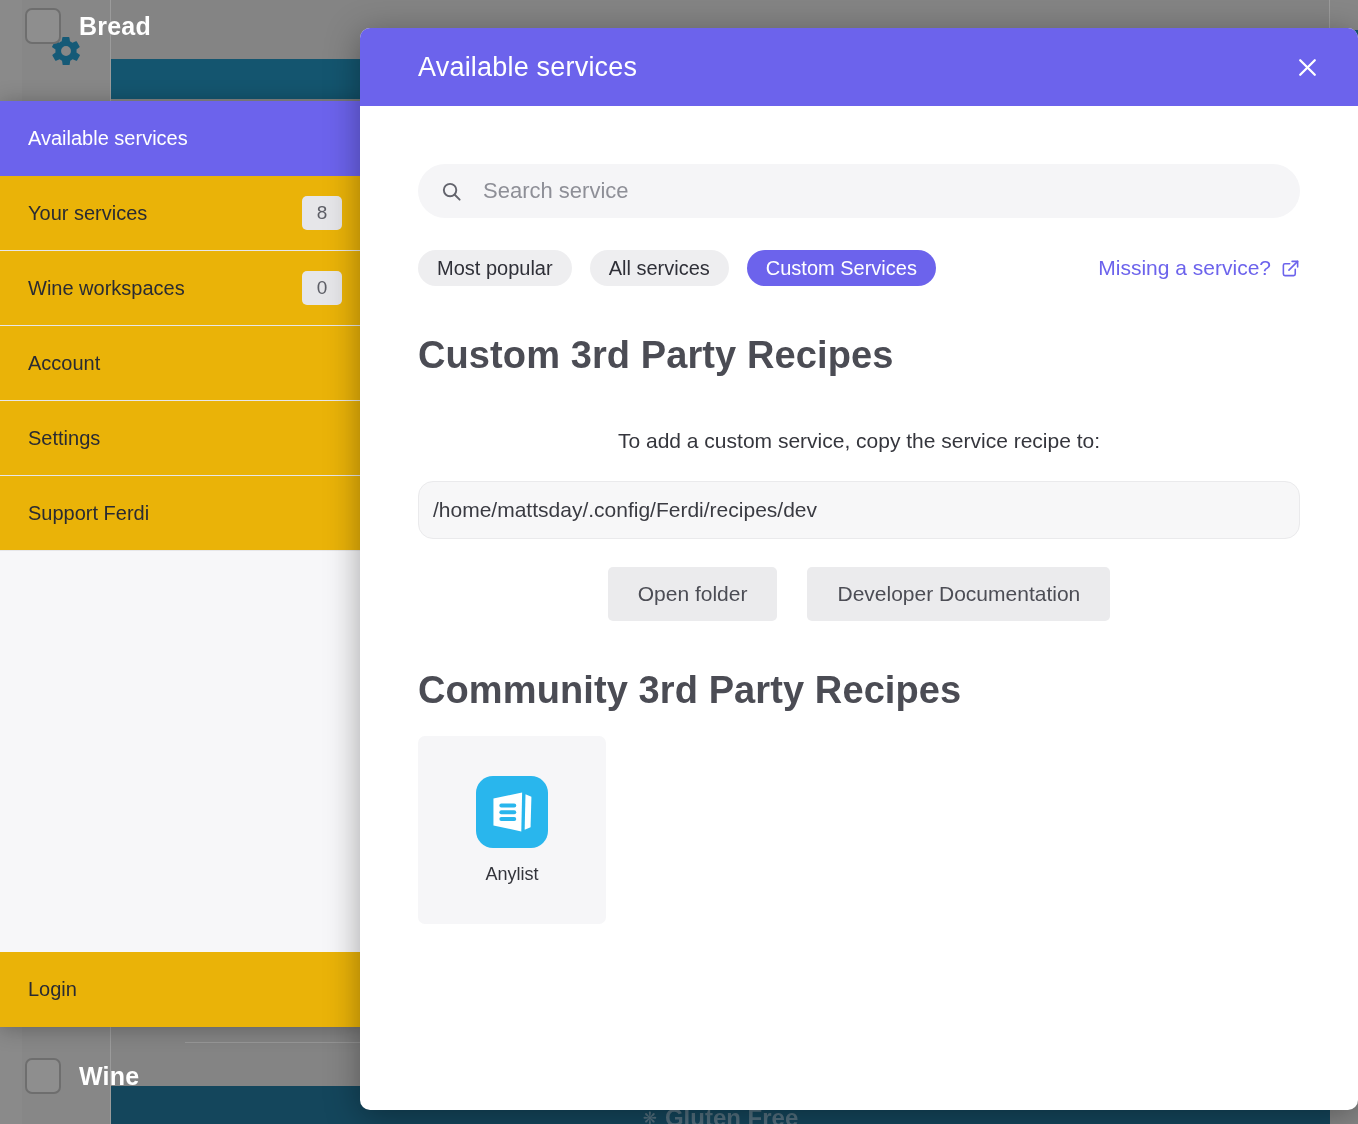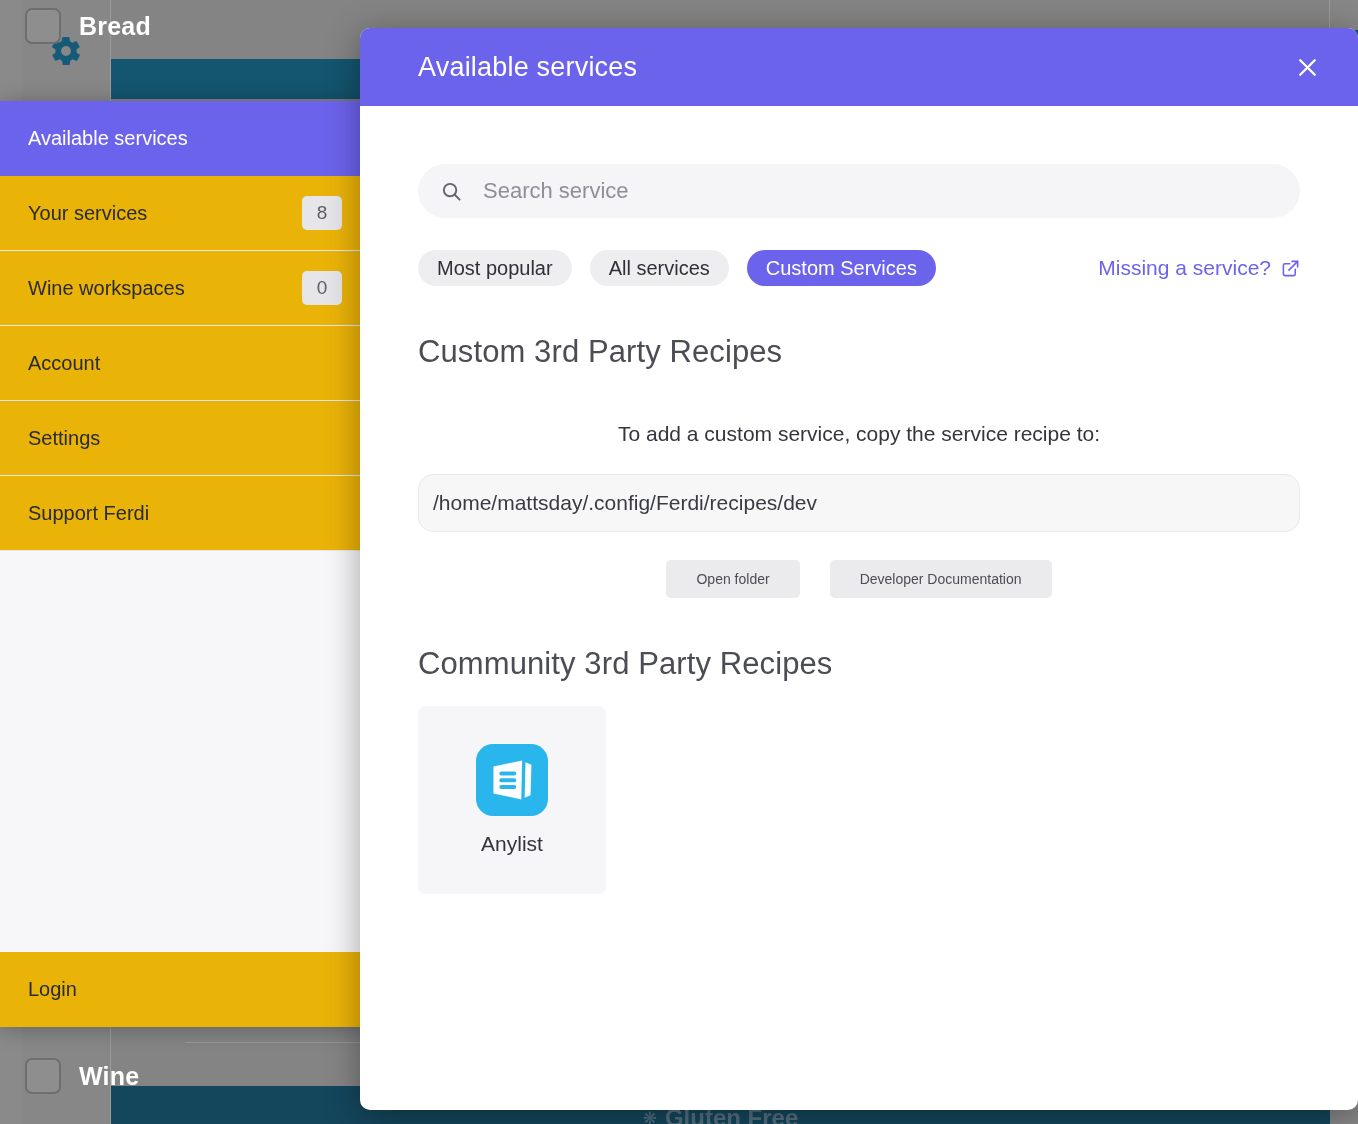--- a/index.html
+++ b/index.html
@@ -272,22 +272,22 @@
     font-size: 21px;
     text-decoration: none;
     display: flex;
     align-items: center;
     cursor: pointer;
   }
   #missing-link .ext-icon { margin-left: 10px; display: flex; align-items: center; }
 
   
   .section-heading {
-    font-size: 31px;
-    font-weight: normal;
+    font-size: 38px;
+    font-weight: bold;
     color: #4b4c54;
     margin: 48px 0 0 0;
     letter-spacing: 0.1px;
   }
 
   #custom-help {
     text-align: center;
     font-size: 21px;
     color: #35363d;
     margin-top: 52px;
@@ -311,23 +311,23 @@
   #custom-buttons {
     margin-top: 28px;
     display: flex;
     justify-content: center;
     gap: 30px;
   }
   .gray-button {
     background: #ebebed;
     border: none;
     border-radius: 5px;
-    height: 38px;
+    height: 54px;
     padding: 0 30px;
-    font-size: 14px;
+    font-size: 21px;
     color: #4c4d55;
     font-family: "Liberation Sans", sans-serif;
     cursor: pointer;
   }
 
   
   #community-grid {
     margin-top: 24px;
     display: flex;
     flex-wrap: wrap;
@@ -347,21 +347,21 @@
   .recipe-icon {
     width: 72px; height: 72px;
     border-radius: 17px;
     background: #29b6ed;
     display: flex;
     align-items: center;
     justify-content: center;
   }
   .recipe-name {
     margin-top: 16px;
-    font-size: 21px;
+    font-size: 18px;
     color: #33343b;
   }
 </style>
 </head>
 <body>
 
 <div id="app-backdrop">
 
   <div class="bg-left-rail"></div>
   <div class="bg-tool-rail"></div>

